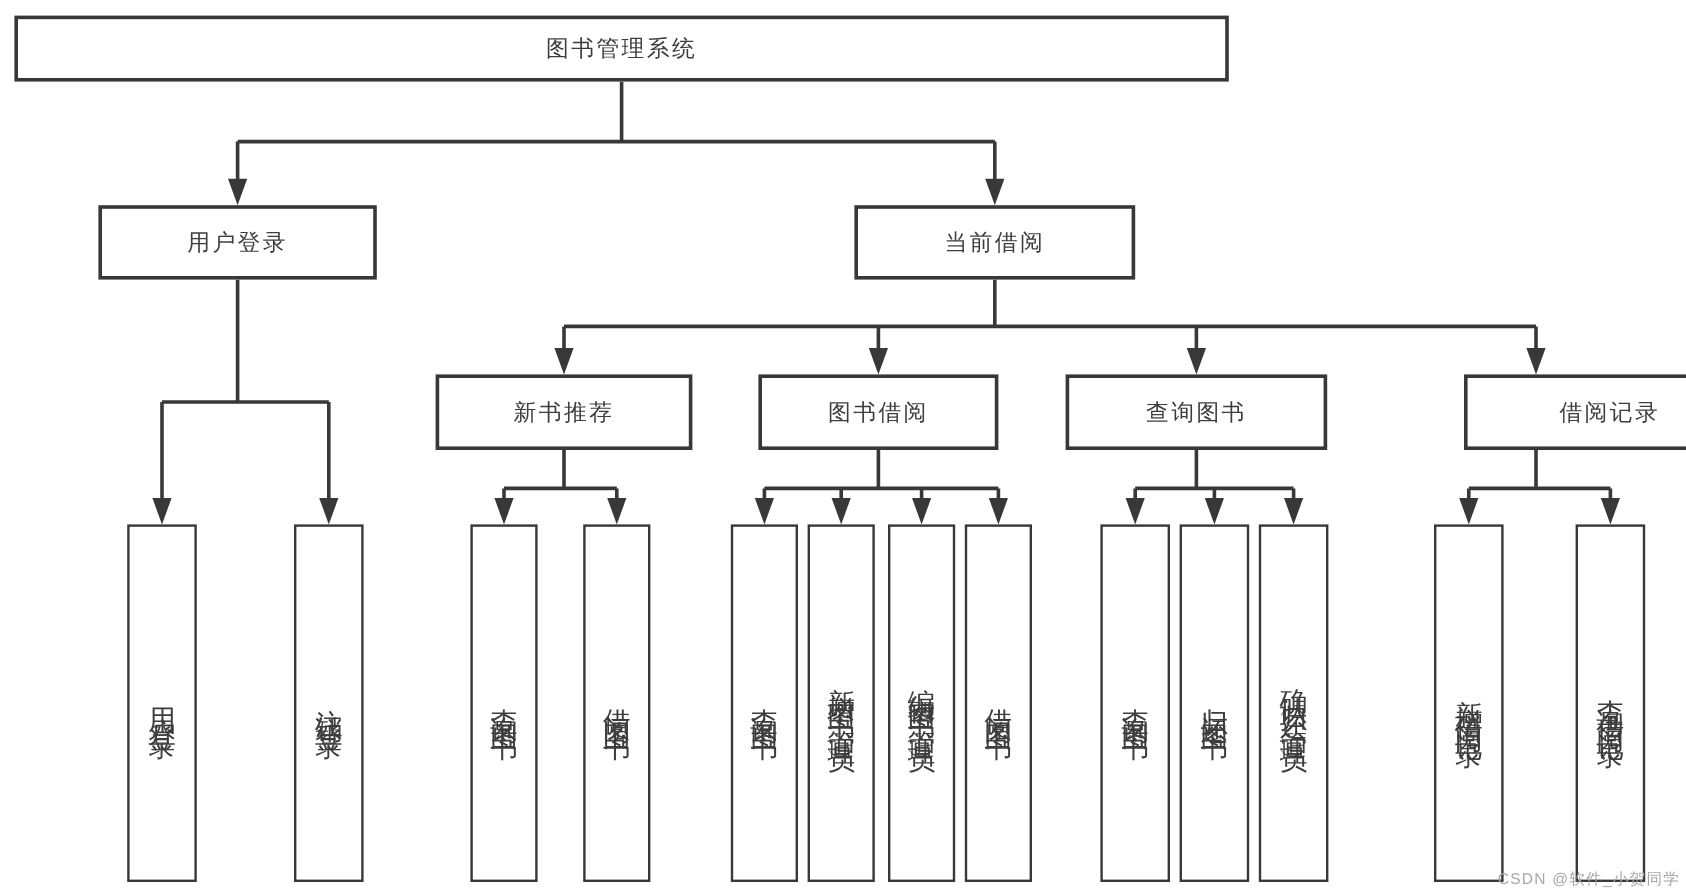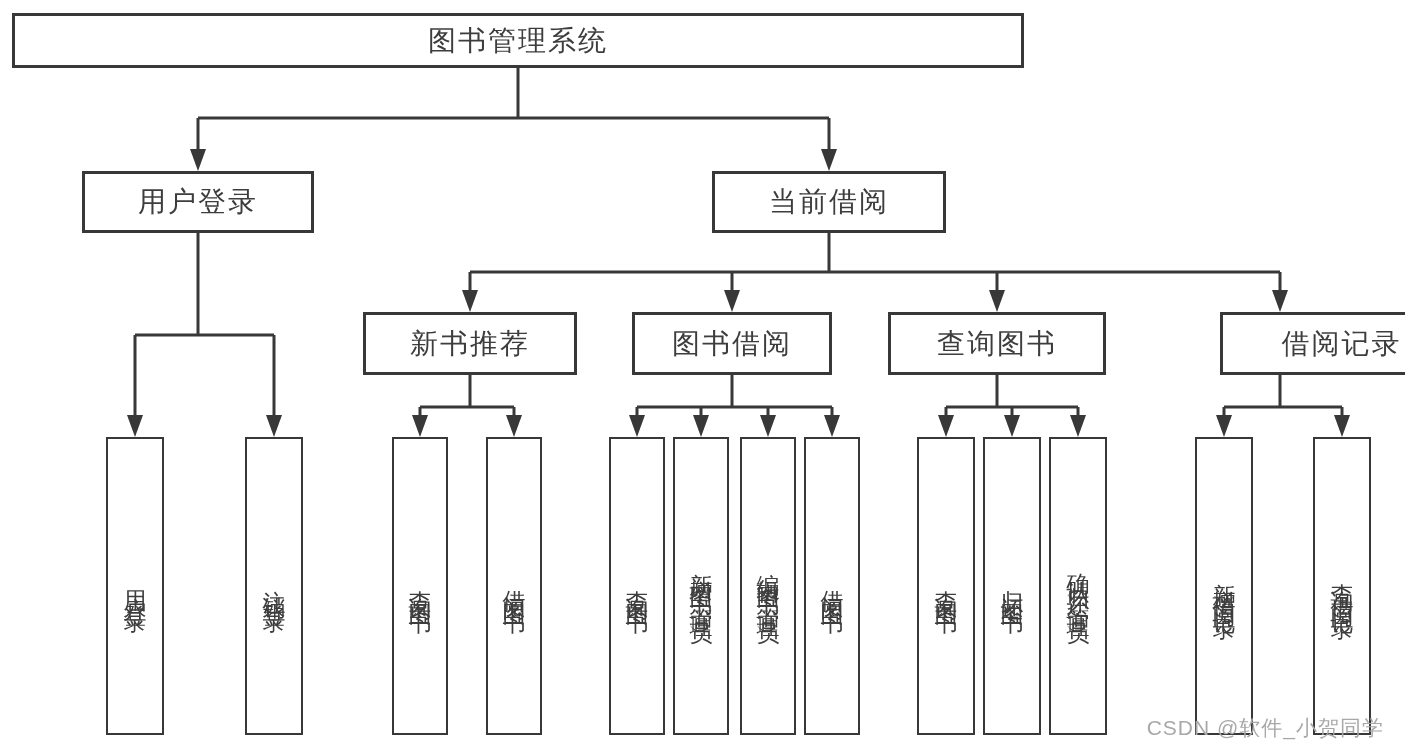--- a/index.html
+++ b/index.html
@@ -29,32 +29,32 @@
     background:#fff;
     border:3px solid var(--line);
     box-sizing:border-box;
     display:flex;align-items:center;justify-content:center;
   }
   .leaf{
     top:437px;height:298px;
     border-width:2.5px;
   }
   .htext{
-    font-size:28px;color:var(--text);letter-spacing:2px;white-space:nowrap;
+    font-size:19px;color:var(--text);letter-spacing:2px;white-space:nowrap;
   }
   .vtext{
     writing-mode:vertical-rl;
     text-orientation:mixed;
     font-size:23px;color:var(--text);
     letter-spacing:7px;
     line-height:1;
   }
   .watermark{
-    position:absolute;right:21px;bottom:5px;
-    font-size:21px;color:var(--wm);
+    position:absolute;right:5px;bottom:5px;
+    font-size:13px;color:var(--wm);
     letter-spacing:1px;white-space:nowrap;
   }
 </style>
 </head>
 <body>
 
 <div class="stage">
 
   <svg class="connectors" id="connectors" viewBox="0 0 1405 747" xmlns="http://www.w3.org/2000/svg">
     <path class="lines" d="

